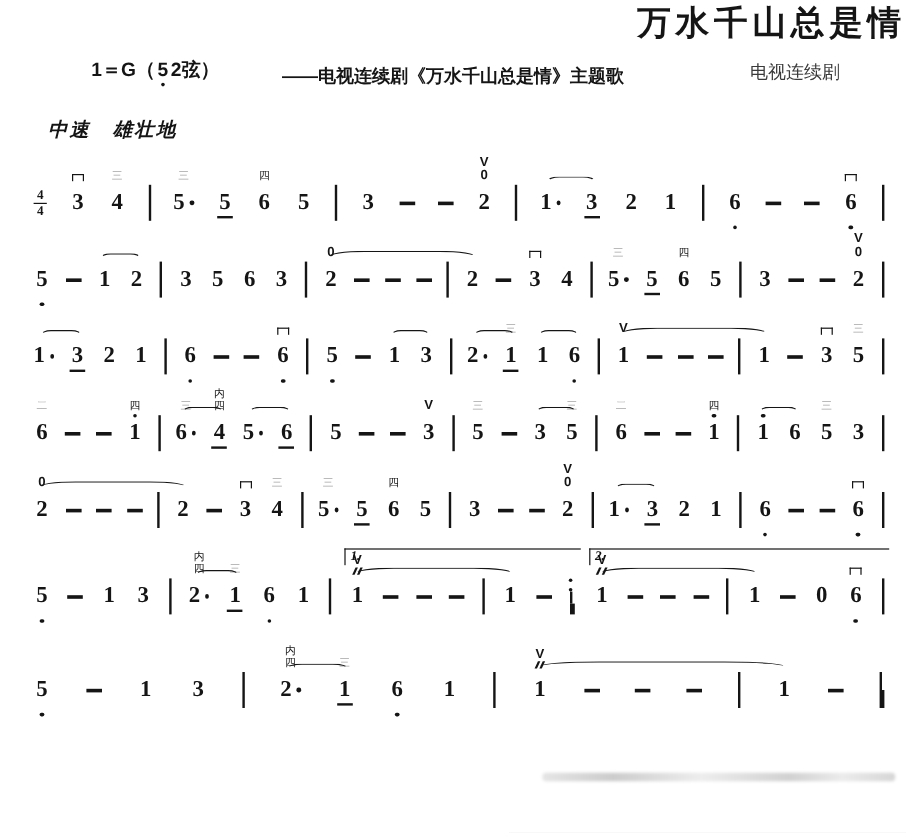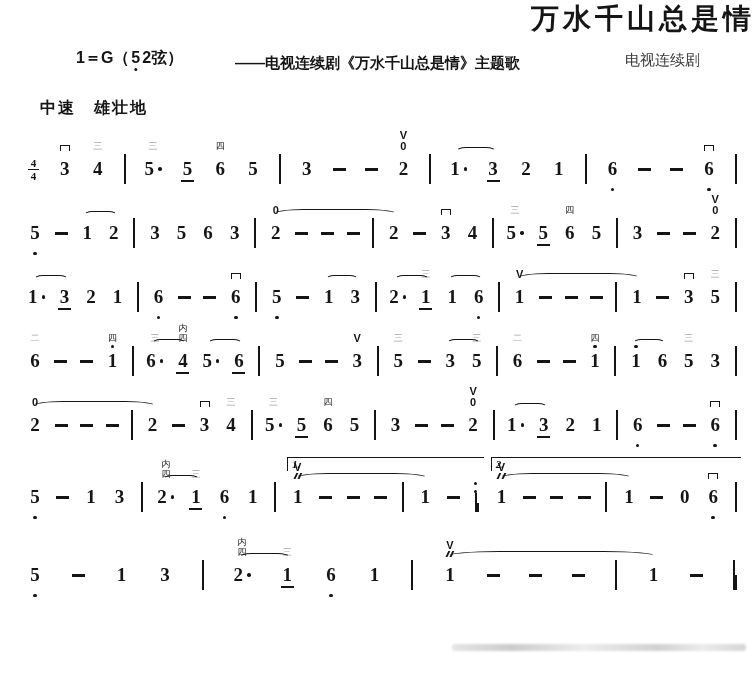--- a/index.html
+++ b/index.html
@@ -6,21 +6,21 @@
 html,body{margin:0;padding:0;}
 body{background:#e8e8e8;font-family:"Liberation Sans",sans-serif;}
 .sheet{width:755px;height:694px;background:var(--paper);position:relative;margin:0 auto;color:var(--ink);overflow:hidden;}
 .title{text-align:right;font-size:28px;font-weight:bold;letter-spacing:4px;}
 .meta-row{position:relative;height:36px;margin-top:8px;}
 .keysig{position:absolute;left:40px;top:2px;font-weight:bold;font-size:16px;margin-left:36px;}
 .keynote{position:relative;display:inline-block;margin:0 2px;}
 .kdot{position:absolute;left:50%;transform:translateX(-50%);bottom:-4px;width:3.4px;height:3.4px;border-radius:50%;background:var(--ink);}
 .subtitle{position:absolute;left:0;right:0;top:8px;text-align:center;font-weight:bold;font-size:15px;}
 .composer{position:absolute;right:55px;top:5px;font-size:15px;color:#3a3a3a;}
-.tempo{margin:16px 0 0 40px;font-weight:bold;font-size:16px;letter-spacing:2px;}
+.tempo{margin:16px 0 0 40px;font-weight:bold;font-size:16px;letter-spacing:2px;font-style:italic;}
 .score{padding:10px 18px 0 28px;}
 .mline{position:relative;display:flex;justify-content:space-between;align-items:flex-end;height:64px;}
 .mline:nth-child(6){margin-top:8px;}
 .mline:nth-child(7){margin-top:14px;}
 .tok{display:flex;flex-direction:column;align-items:center;}
 .note{min-width:14px;}
 .above{height:22px;display:flex;flex-direction:column;justify-content:flex-end;align-items:center;gap:1px;}
 .hid,.lod{height:7px;display:flex;align-items:center;justify-content:center;}
 .dotb{width:3.6px;height:3.6px;border-radius:50%;background:var(--ink);}
 .num{height:22px;font-size:19px;line-height:22px;font-weight:bold;font-family:"Liberation Serif",serif;display:flex;align-items:center;}

